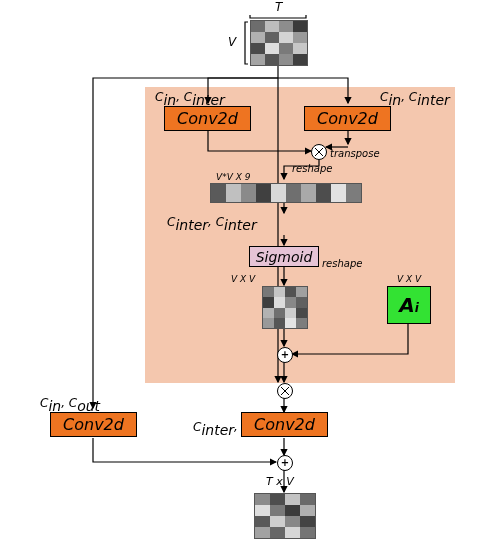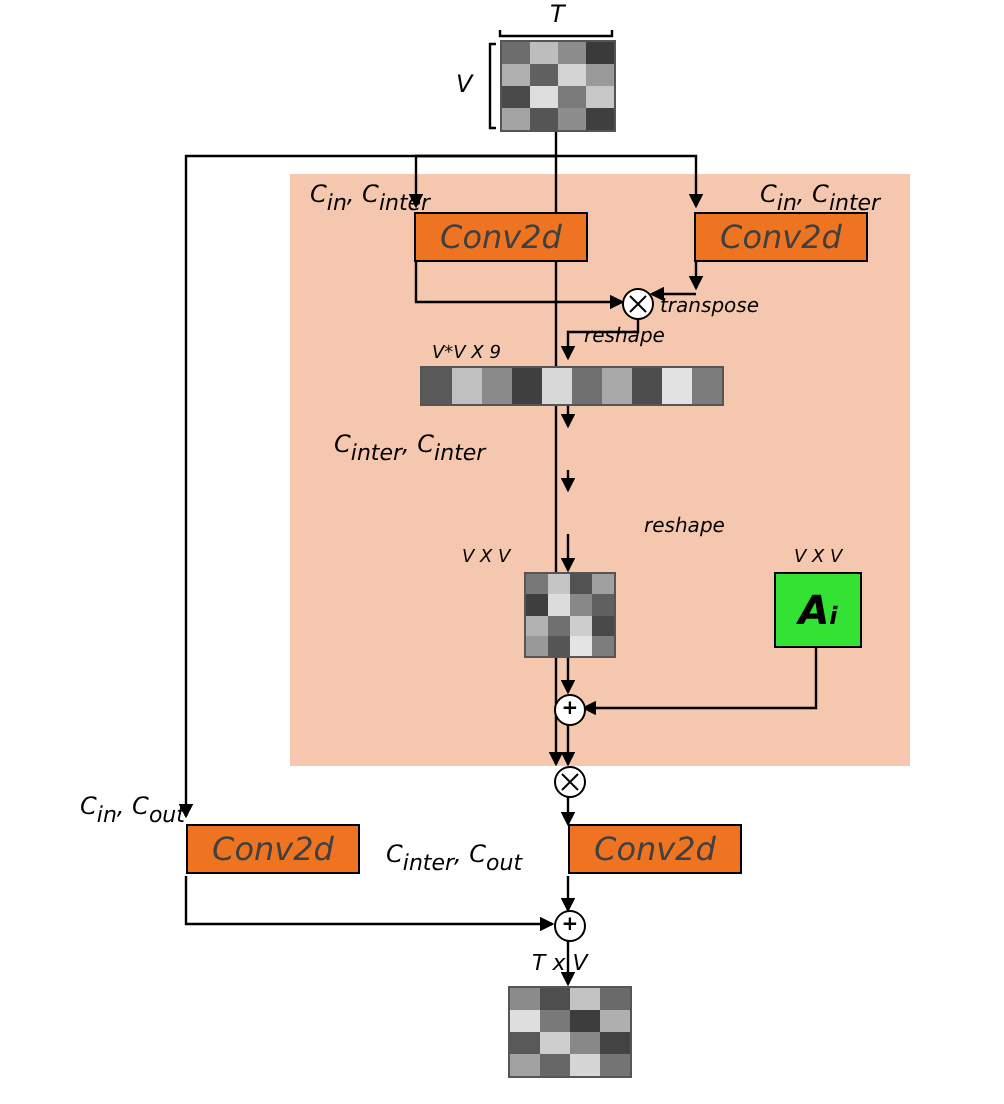--- a/index.html
+++ b/index.html
@@ -24,23 +24,22 @@
     box-sizing: border-box;
     display: flex;
     align-items: center;
     justify-content: center;
     border: 1px solid #000;
     font-weight: 500;
     white-space: nowrap;
   }
   .conv {
     background: #ee7421;
-    color: #404040;
+    color: #000000;
     font-size: 15px;
-    margin-left: 43px;
   }
   .conv16 { font-size: 16px; }
   .conv1d {
     background: #ffff33;
     color: #000;
     font-size: 15px;
   }
   .sigmoid {
     background: #e6c4d6;
     color: #000;
@@ -54,21 +53,21 @@
   }
   .ai sub { font-size: 12px; font-style: italic; position: relative; top: 3px; }
   .label {
     position: absolute;
     color: #000;
     font-size: 12px;
     white-space: nowrap;
   }
   .label-sm { font-size: 10px; }
   .label-xs { font-size: 9px; }
-  .label sub { font-size: 11px; position: relative; top: 1px; margin-top: 20px; }
+  .label sub { font-size: 14px; position: relative; top: 1px; margin-top: 20px; }
   .grid {
     position: absolute;
     display: grid;
     gap: 0;
     border: 1px solid #555;
   }
   .grid div { border: 0; }
   .round {
     position: absolute;
     width: 14px;
@@ -203,20 +202,21 @@
       <div style="background:#a9a9a9"></div>
       <div style="background:#4d4d4d"></div>
       <div style="background:#e2e2e2"></div>
       <div style="background:#7c7c7c"></div>
   </div>
 
   <div class="label" style="left:167px; top:215px;">
     <span>C</span><sub>inter</sub><span>, C</span><sub>inter</sub>
   </div>
 
+  <div class="block sigmoid" style="left:249px; top:246px; width:70px; height:21px;">Sigmoid</div>
 
   <div class="label label-sm" style="left:322px; top:258px;">reshape</div>
   <div class="label label-xs" style="left:231px; top:274px;">V X V</div>
   <div class="label label-xs" style="left:397px; top:274px;">V X V</div>
 
   <div class="grid" style="left:262px; top:286px; width:44px; height:41px; grid-template-columns:repeat(4,1fr); grid-template-rows:repeat(4,1fr);">
     <div style="background:#787878"></div>
       <div style="background:#c5c5c5"></div>
       <div style="background:#525252"></div>
       <div style="background:#a0a0a0"></div>

